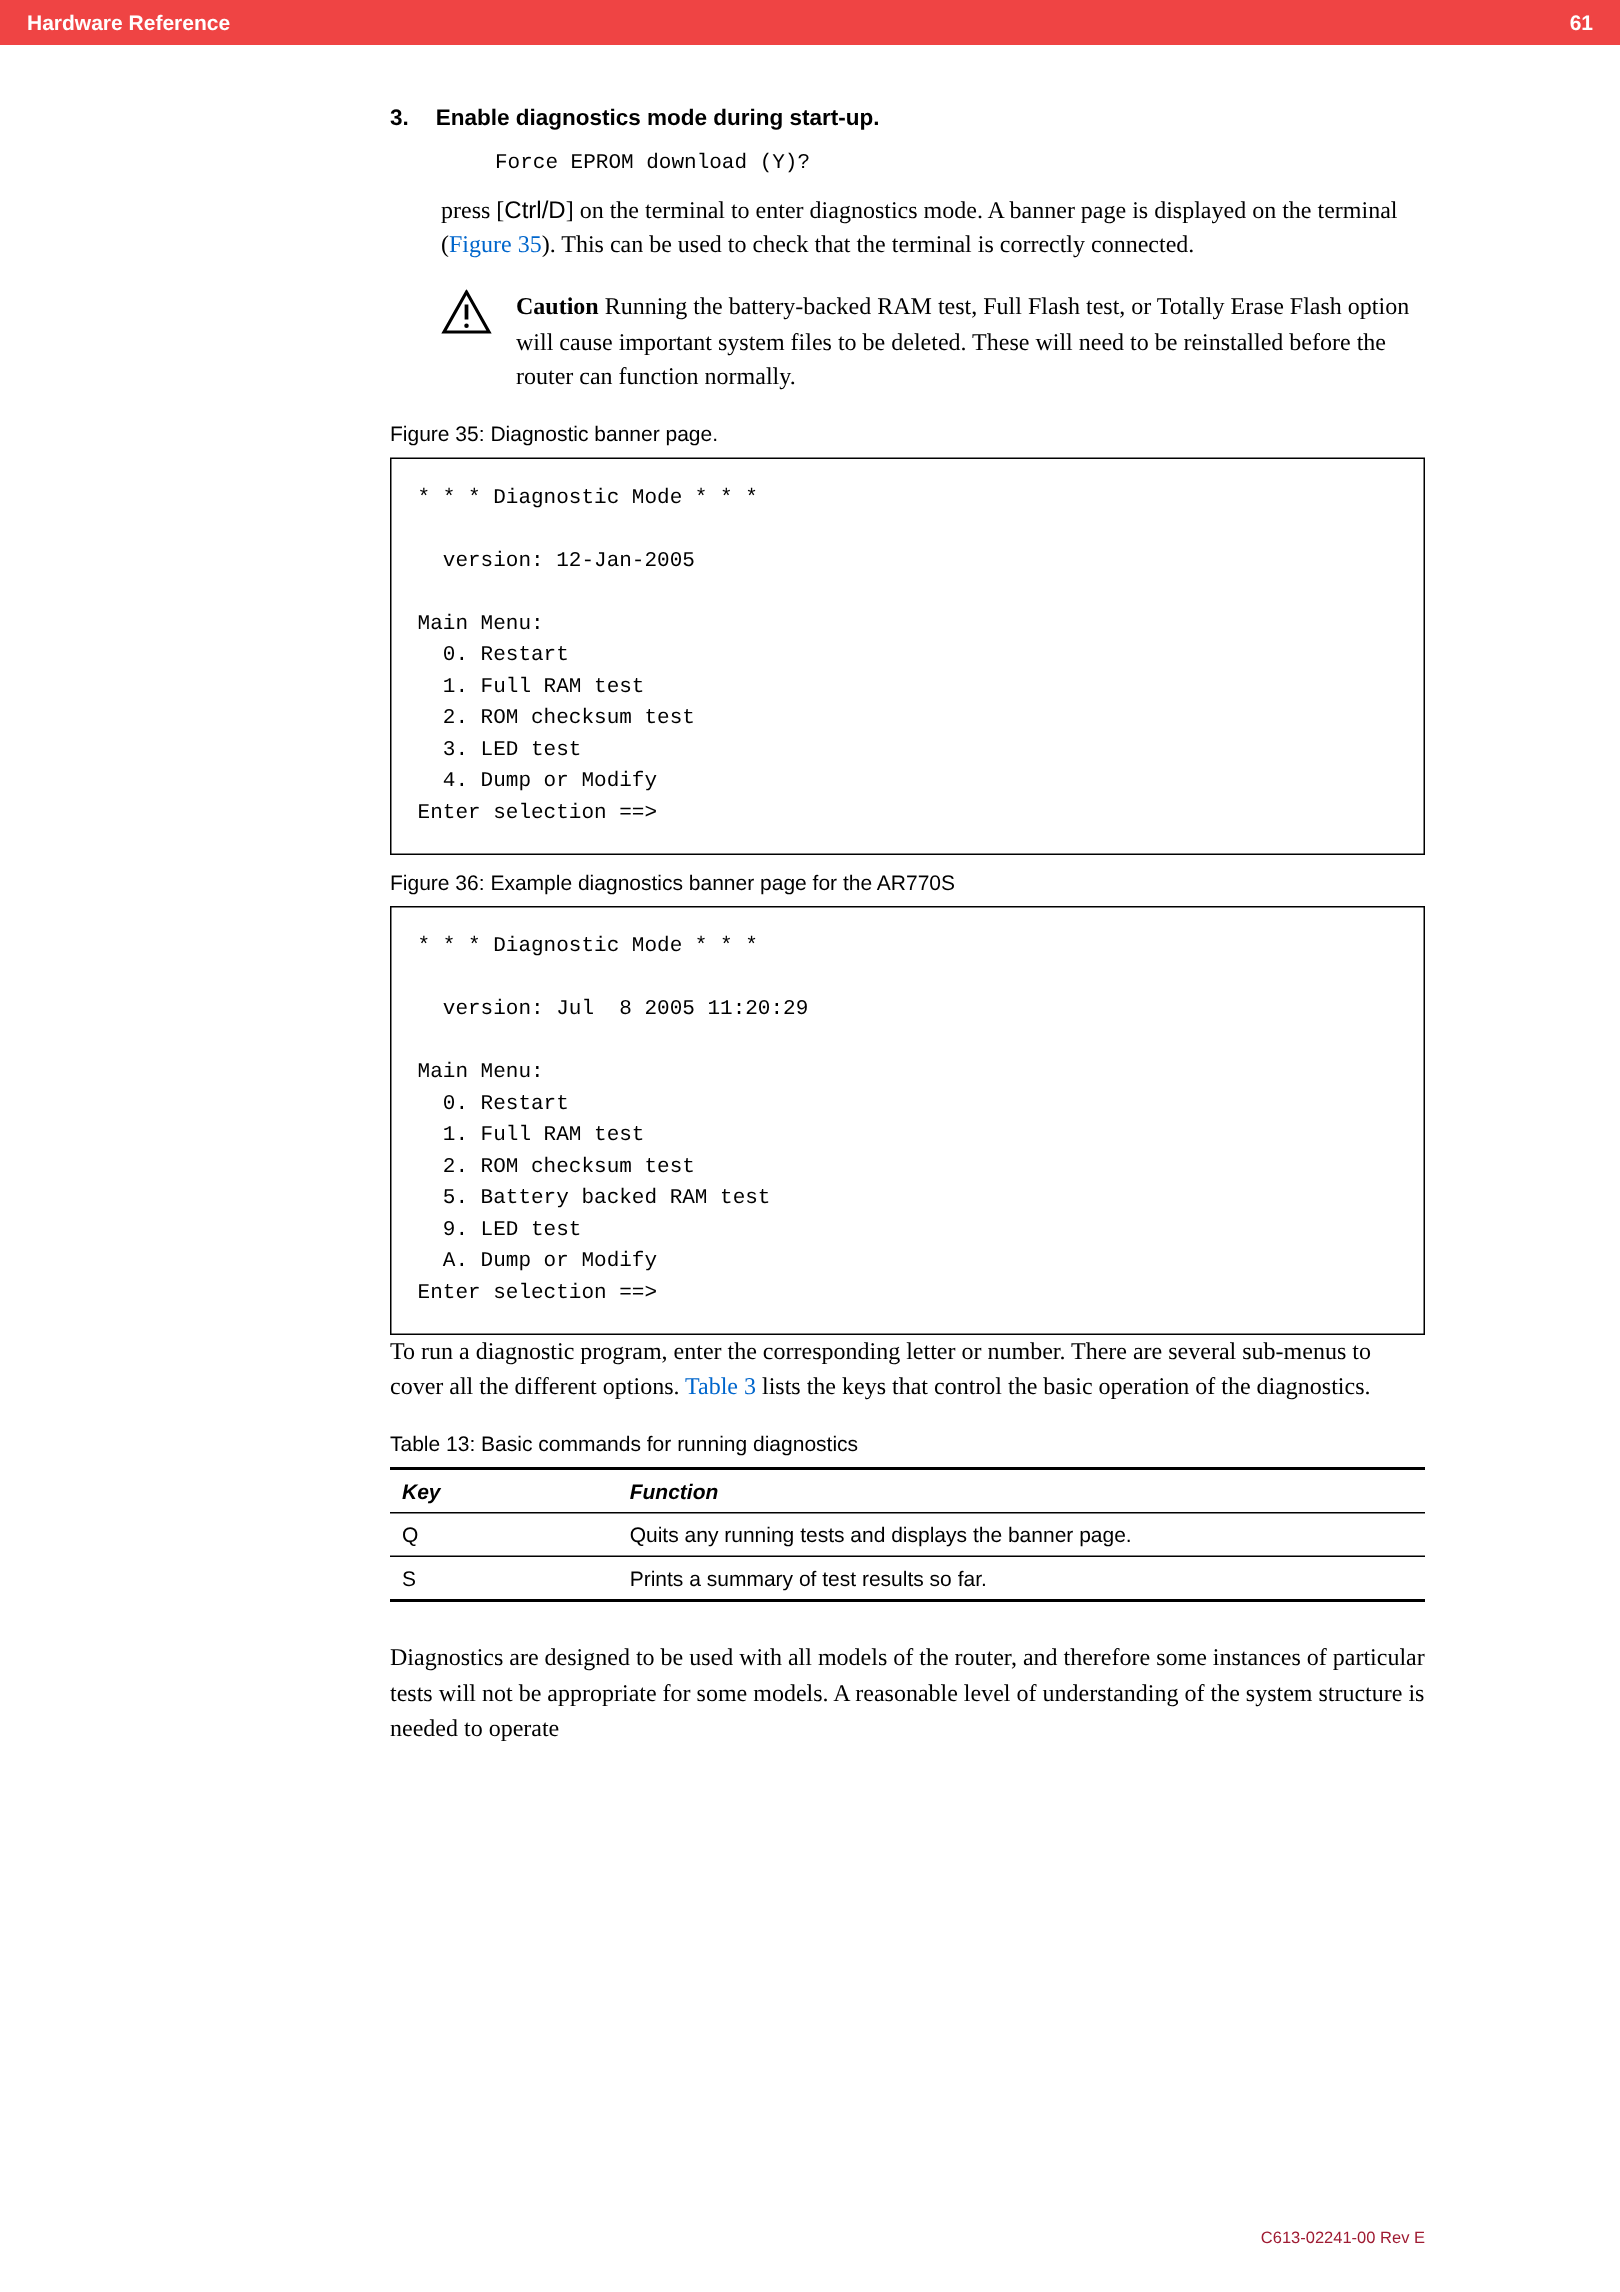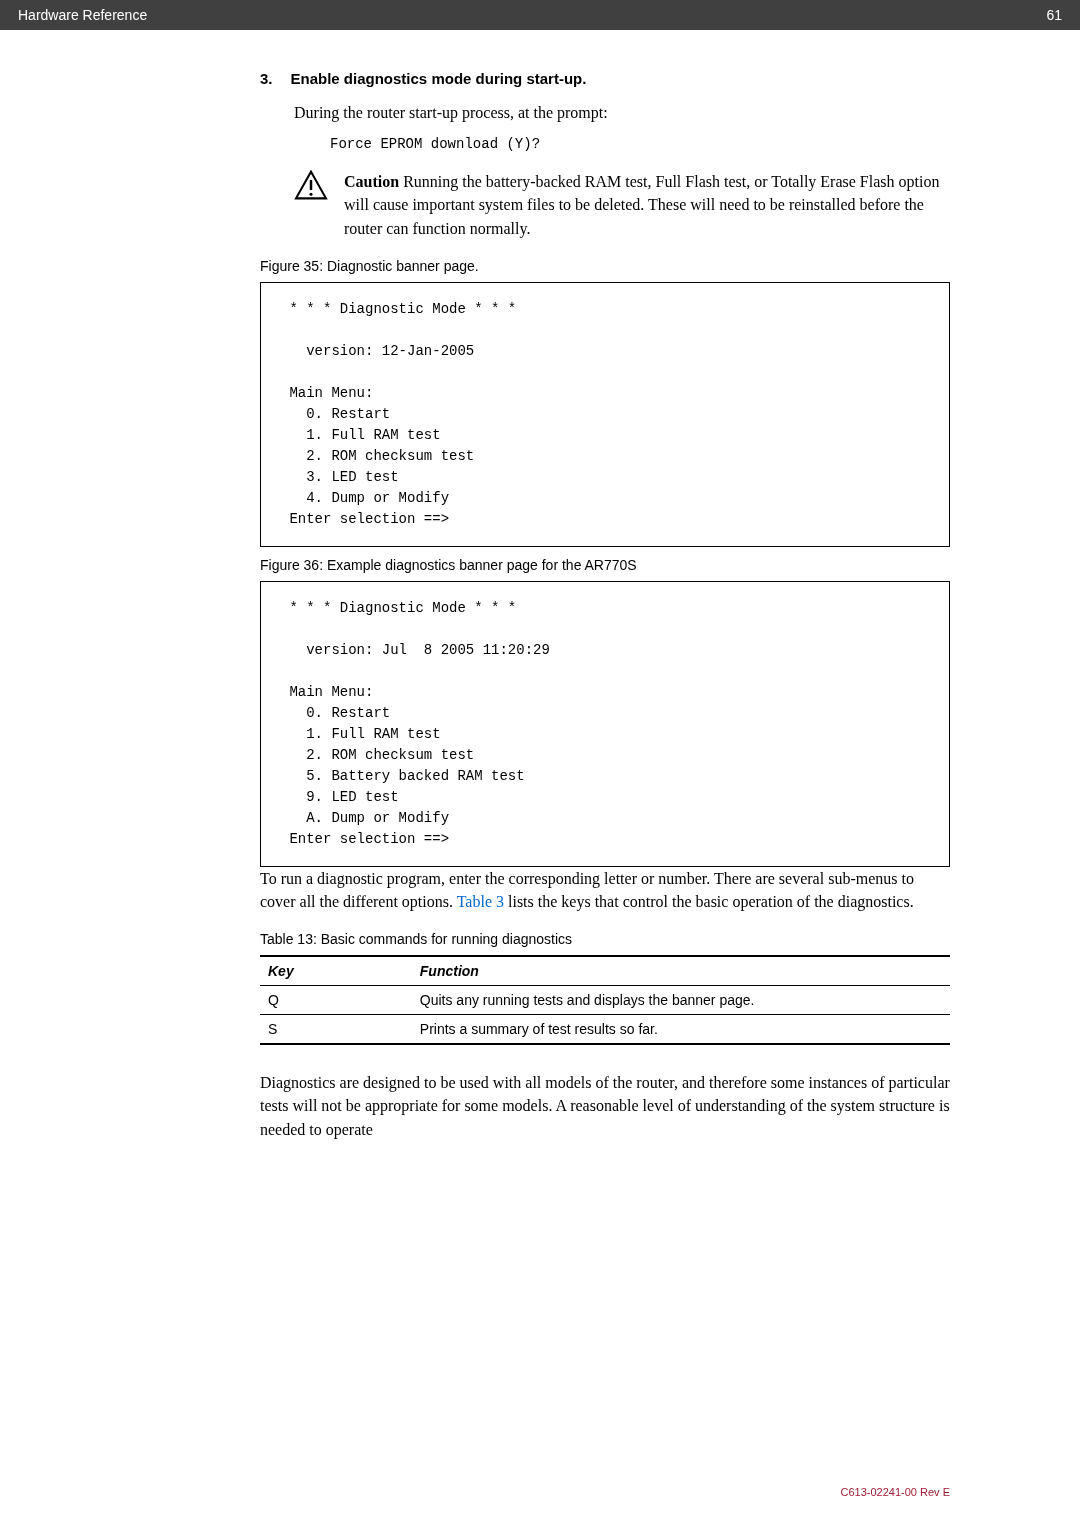--- a/index.html
+++ b/index.html
@@ -5,30 +5,30 @@
   * { box-sizing: border-box; margin: 0; padding: 0; }
   body {
     background: #ffffff;
     width: 1080px;
     height: 1528px;
     font-family: Georgia, 'Times New Roman', serif;
     color: #000;
     position: relative;
   }
   .header-bar {
-    background: #404040;
+    background: #ef4444;
     color: #fff;
     height: 30px;
     display: flex;
     justify-content: space-between;
     align-items: center;
     padding: 0 18px;
     font-family: Arial, Helvetica, sans-serif;
     font-size: 14px;
-    font-weight: normal;
+    font-weight: bold;
   }
   .content {
     padding: 40px 130px 0 260px;
   }
   .step-line {
     display: flex;
     gap: 18px;
     margin-bottom: 14px;
     font-family: Arial, Helvetica, sans-serif;
     font-size: 15px;
@@ -58,21 +58,21 @@
     flex: 0 0 34px;
   }
   .caution-icon svg { width: 34px; height: 30px; }
   .fig-caption {
     font-family: Arial, Helvetica, sans-serif;
     font-size: 14px;
     margin: 10px 0 8px 0;
   }
   .code-box {
     border: 1px solid #000;
-    padding: 16px 20px;
+    padding: 16px 9px;
     font-family: 'Courier New', monospace;
     font-size: 14px;
     line-height: 1.5;
     white-space: pre;
   }
   .table-caption {
     font-family: Arial, Helvetica, sans-serif;
     font-size: 14px;
     margin: 18px 0 8px 0;
   }
@@ -115,22 +115,24 @@
 </div>
 
 <div class="content">
 
   <div class="step-line">
     <span>3.</span>
     <span>Enable diagnostics mode during start-up.</span>
   </div>
 
   <div class="step-body">
-    <p class="body-text">During the router start-up process, at the prompt:</p>
     <div class="code-inline">Force EPROM download (Y)?</div>
+    <p class="body-text">
+      <span>press [</span><span class="sans">Ctrl/D</span><span>] on the terminal to enter diagnostics mode. A banner page is displayed on the terminal (</span><span class="link">Figure 35</span><span>). This can be used to check that the terminal is correctly connected.</span>
+    </p>
 
     <div class="caution-row">
       <div class="caution-icon">
         <svg viewBox="0 0 40 36">
           <polygon points="20,2 38,34 2,34" fill="none" stroke="#000" stroke-width="2.5"></polygon>
           <line x1="20" y1="12" x2="20" y2="24" stroke="#000" stroke-width="3"></line>
           <circle cx="20" cy="29" r="1.8" fill="#000"></circle>
         </svg>
       </div>
       <p class="body-text" style="margin-bottom:0">

